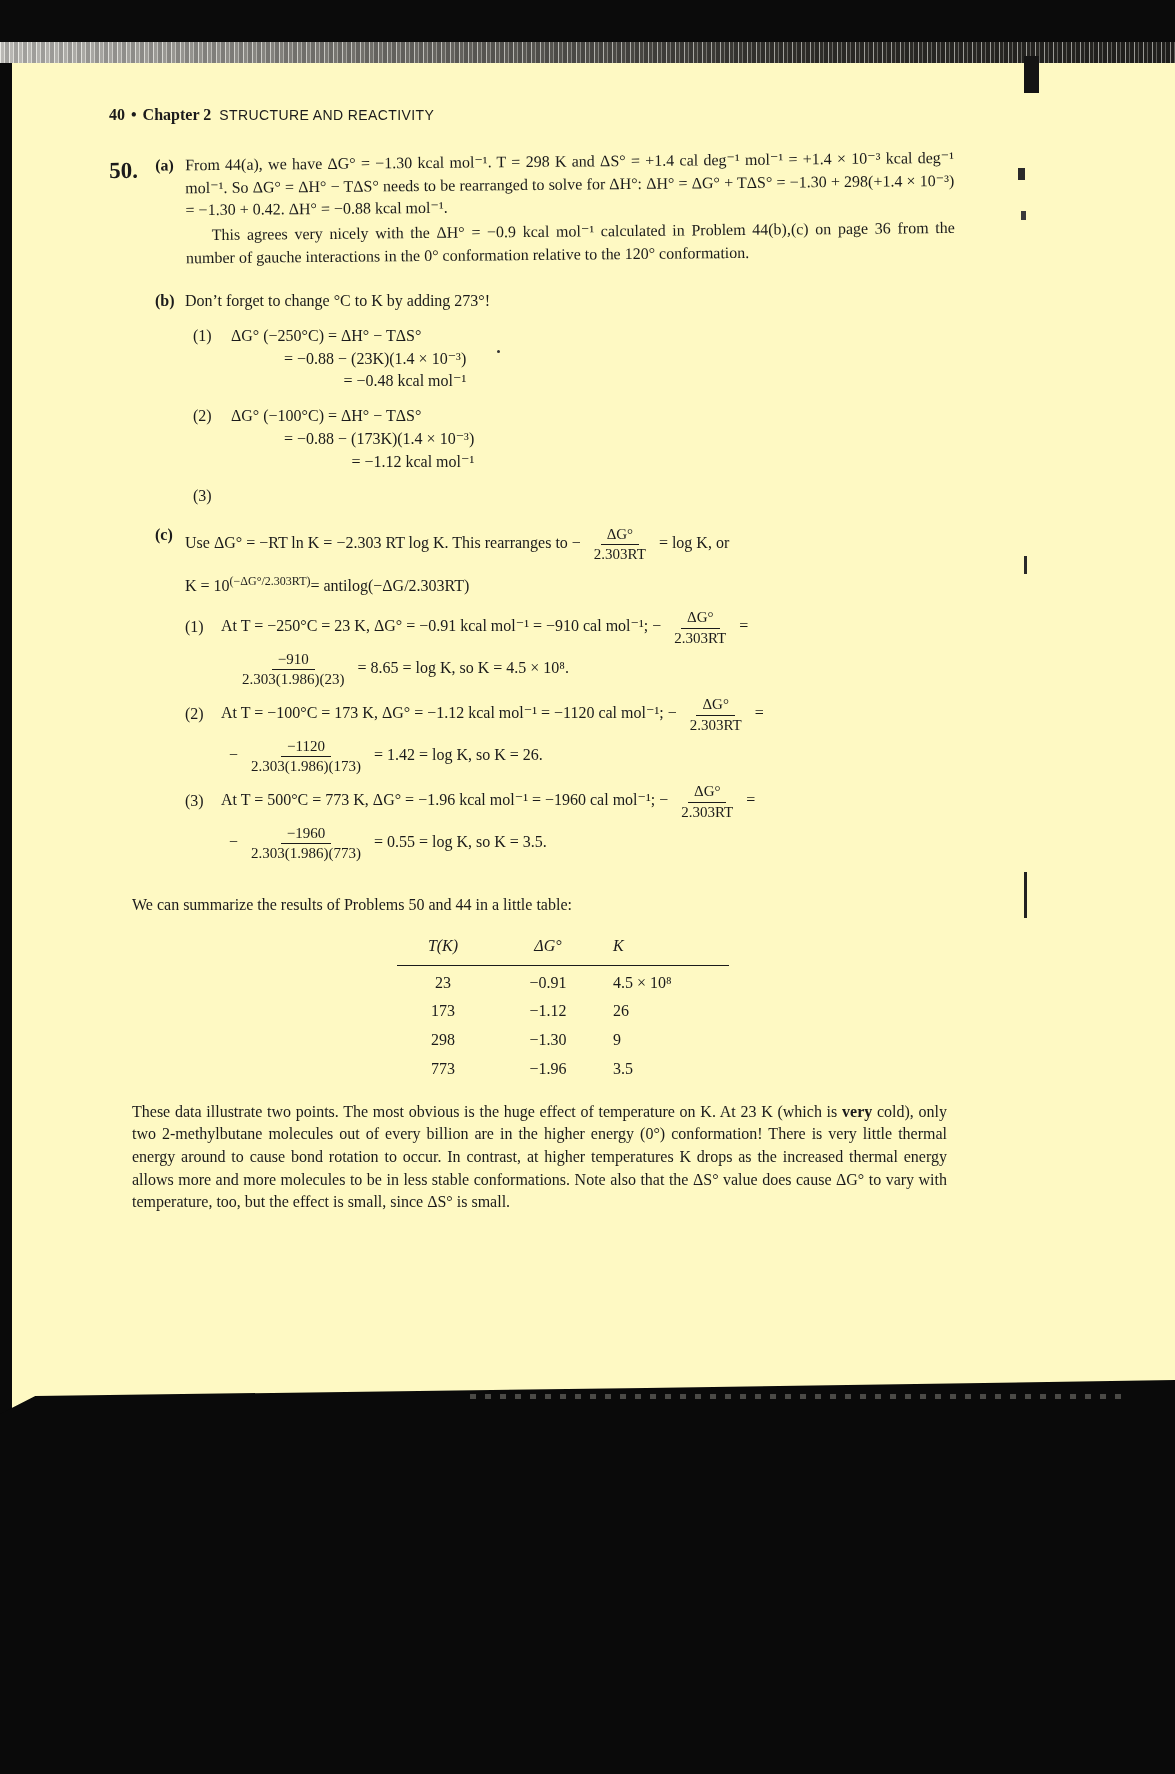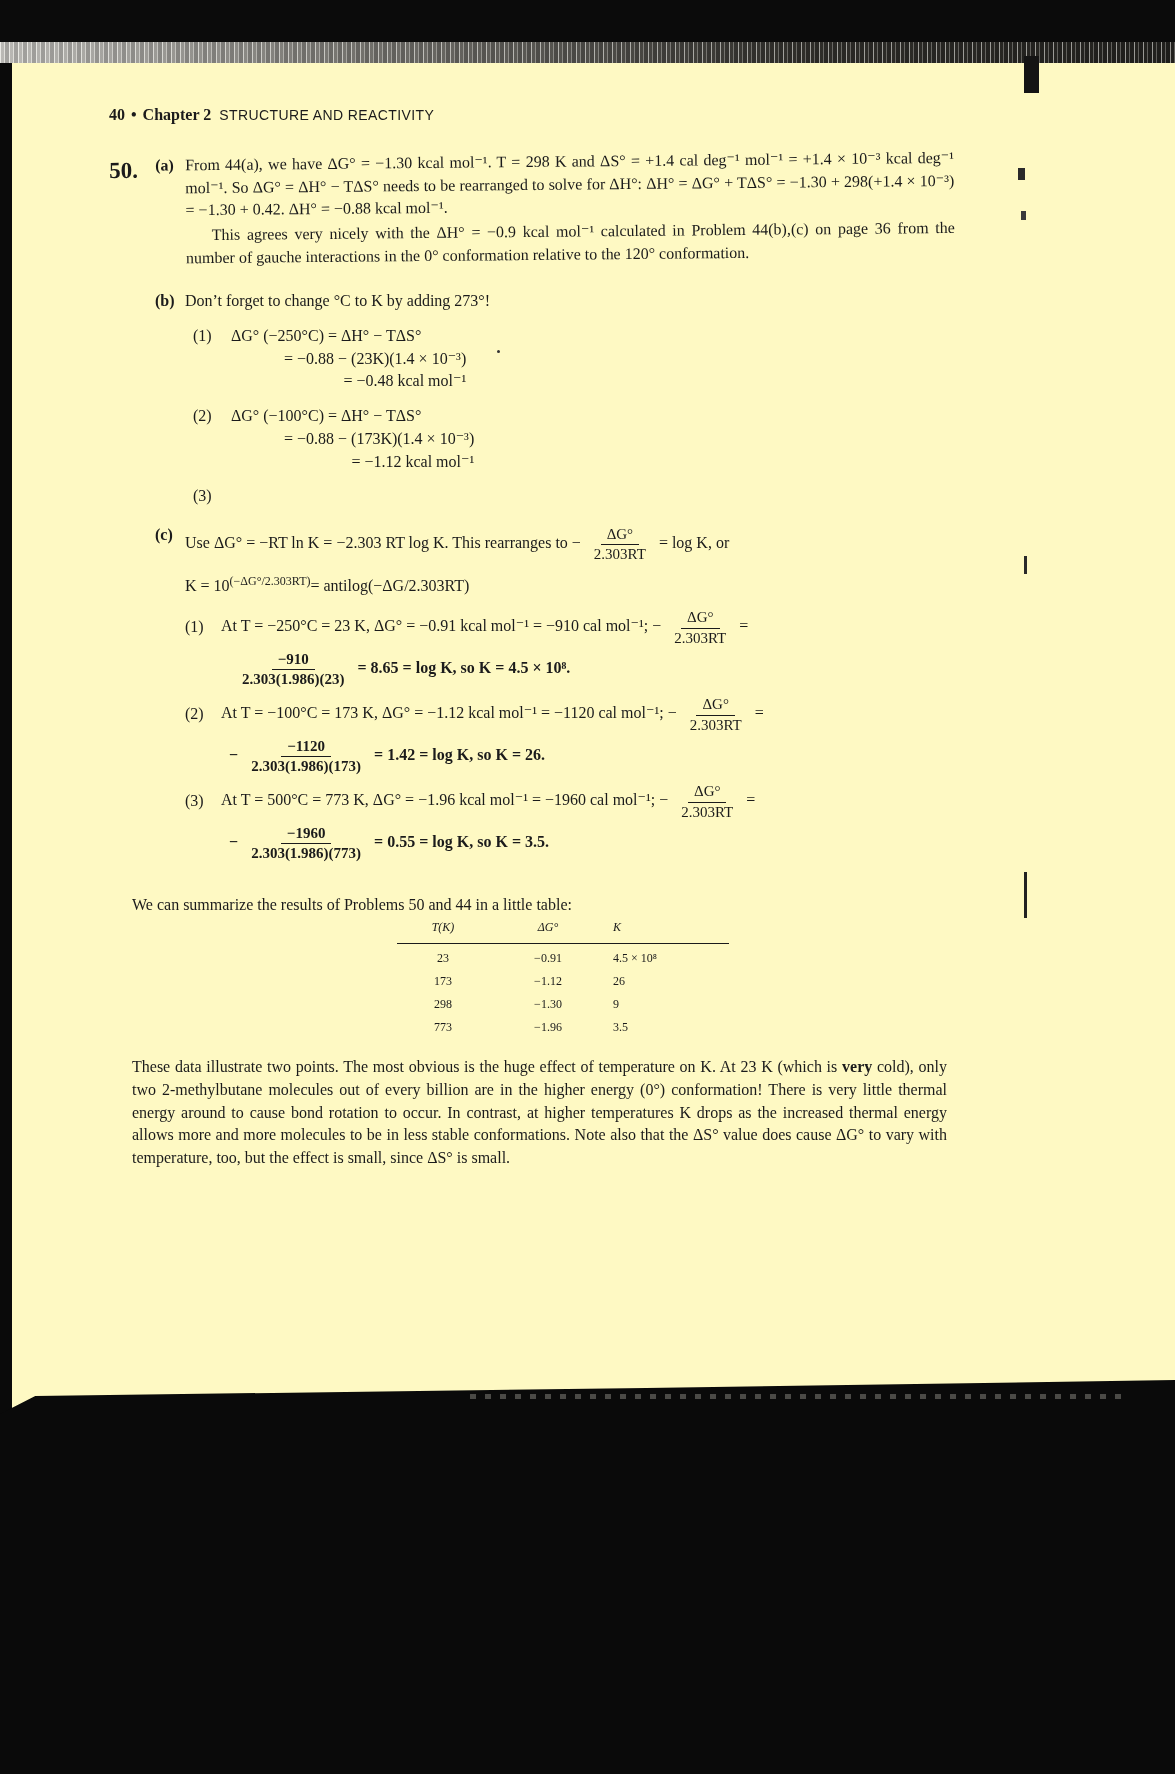--- a/index.html
+++ b/index.html
@@ -44,24 +44,24 @@
   .fden { padding: 1px 6px 0; }
 
   .sup { font-size: 12px; vertical-align: 6px; }
   .it { }
   .b { font-weight: 700; }
 
   .c-intro { margin-top: 2px; }
   .k-line { margin: 9px 0 12px; }
   .c-item { margin-top: 8px; }
   .c-item-label { display: inline-block; width: 36px; }
-  .calc-line { margin: 4px 0 6px 44px; font-weight: bold; }
+  .calc-line { margin: 4px 0 6px 44px; }
 
   .summary-intro { margin: 26px 0 0 23px; }
-  .summary-table { margin: 2px 0 0 288px; border-collapse: collapse; font-size: 12px; }
+  .summary-table { margin: 18px 0 0 288px; border-collapse: collapse; font-size: 16px; }
   .summary-table th { font-weight: 400; font-style: italic; padding: 0 0 7px; border-bottom: 1.5px solid #1b1b1b; text-align: center; }
   .summary-table th:nth-child(1) { width: 92px; }
   .summary-table th:nth-child(2) { width: 118px; }
   .summary-table th:nth-child(3) { width: 122px; }
   .summary-table td { padding: 6px 0 0; text-align: center; }
   .summary-table th:nth-child(3), .summary-table td:nth-child(3) { text-align: left; padding-left: 6px; }
 
   .closing { margin: 20px 0 0 23px; width: 815px; }
 
   

